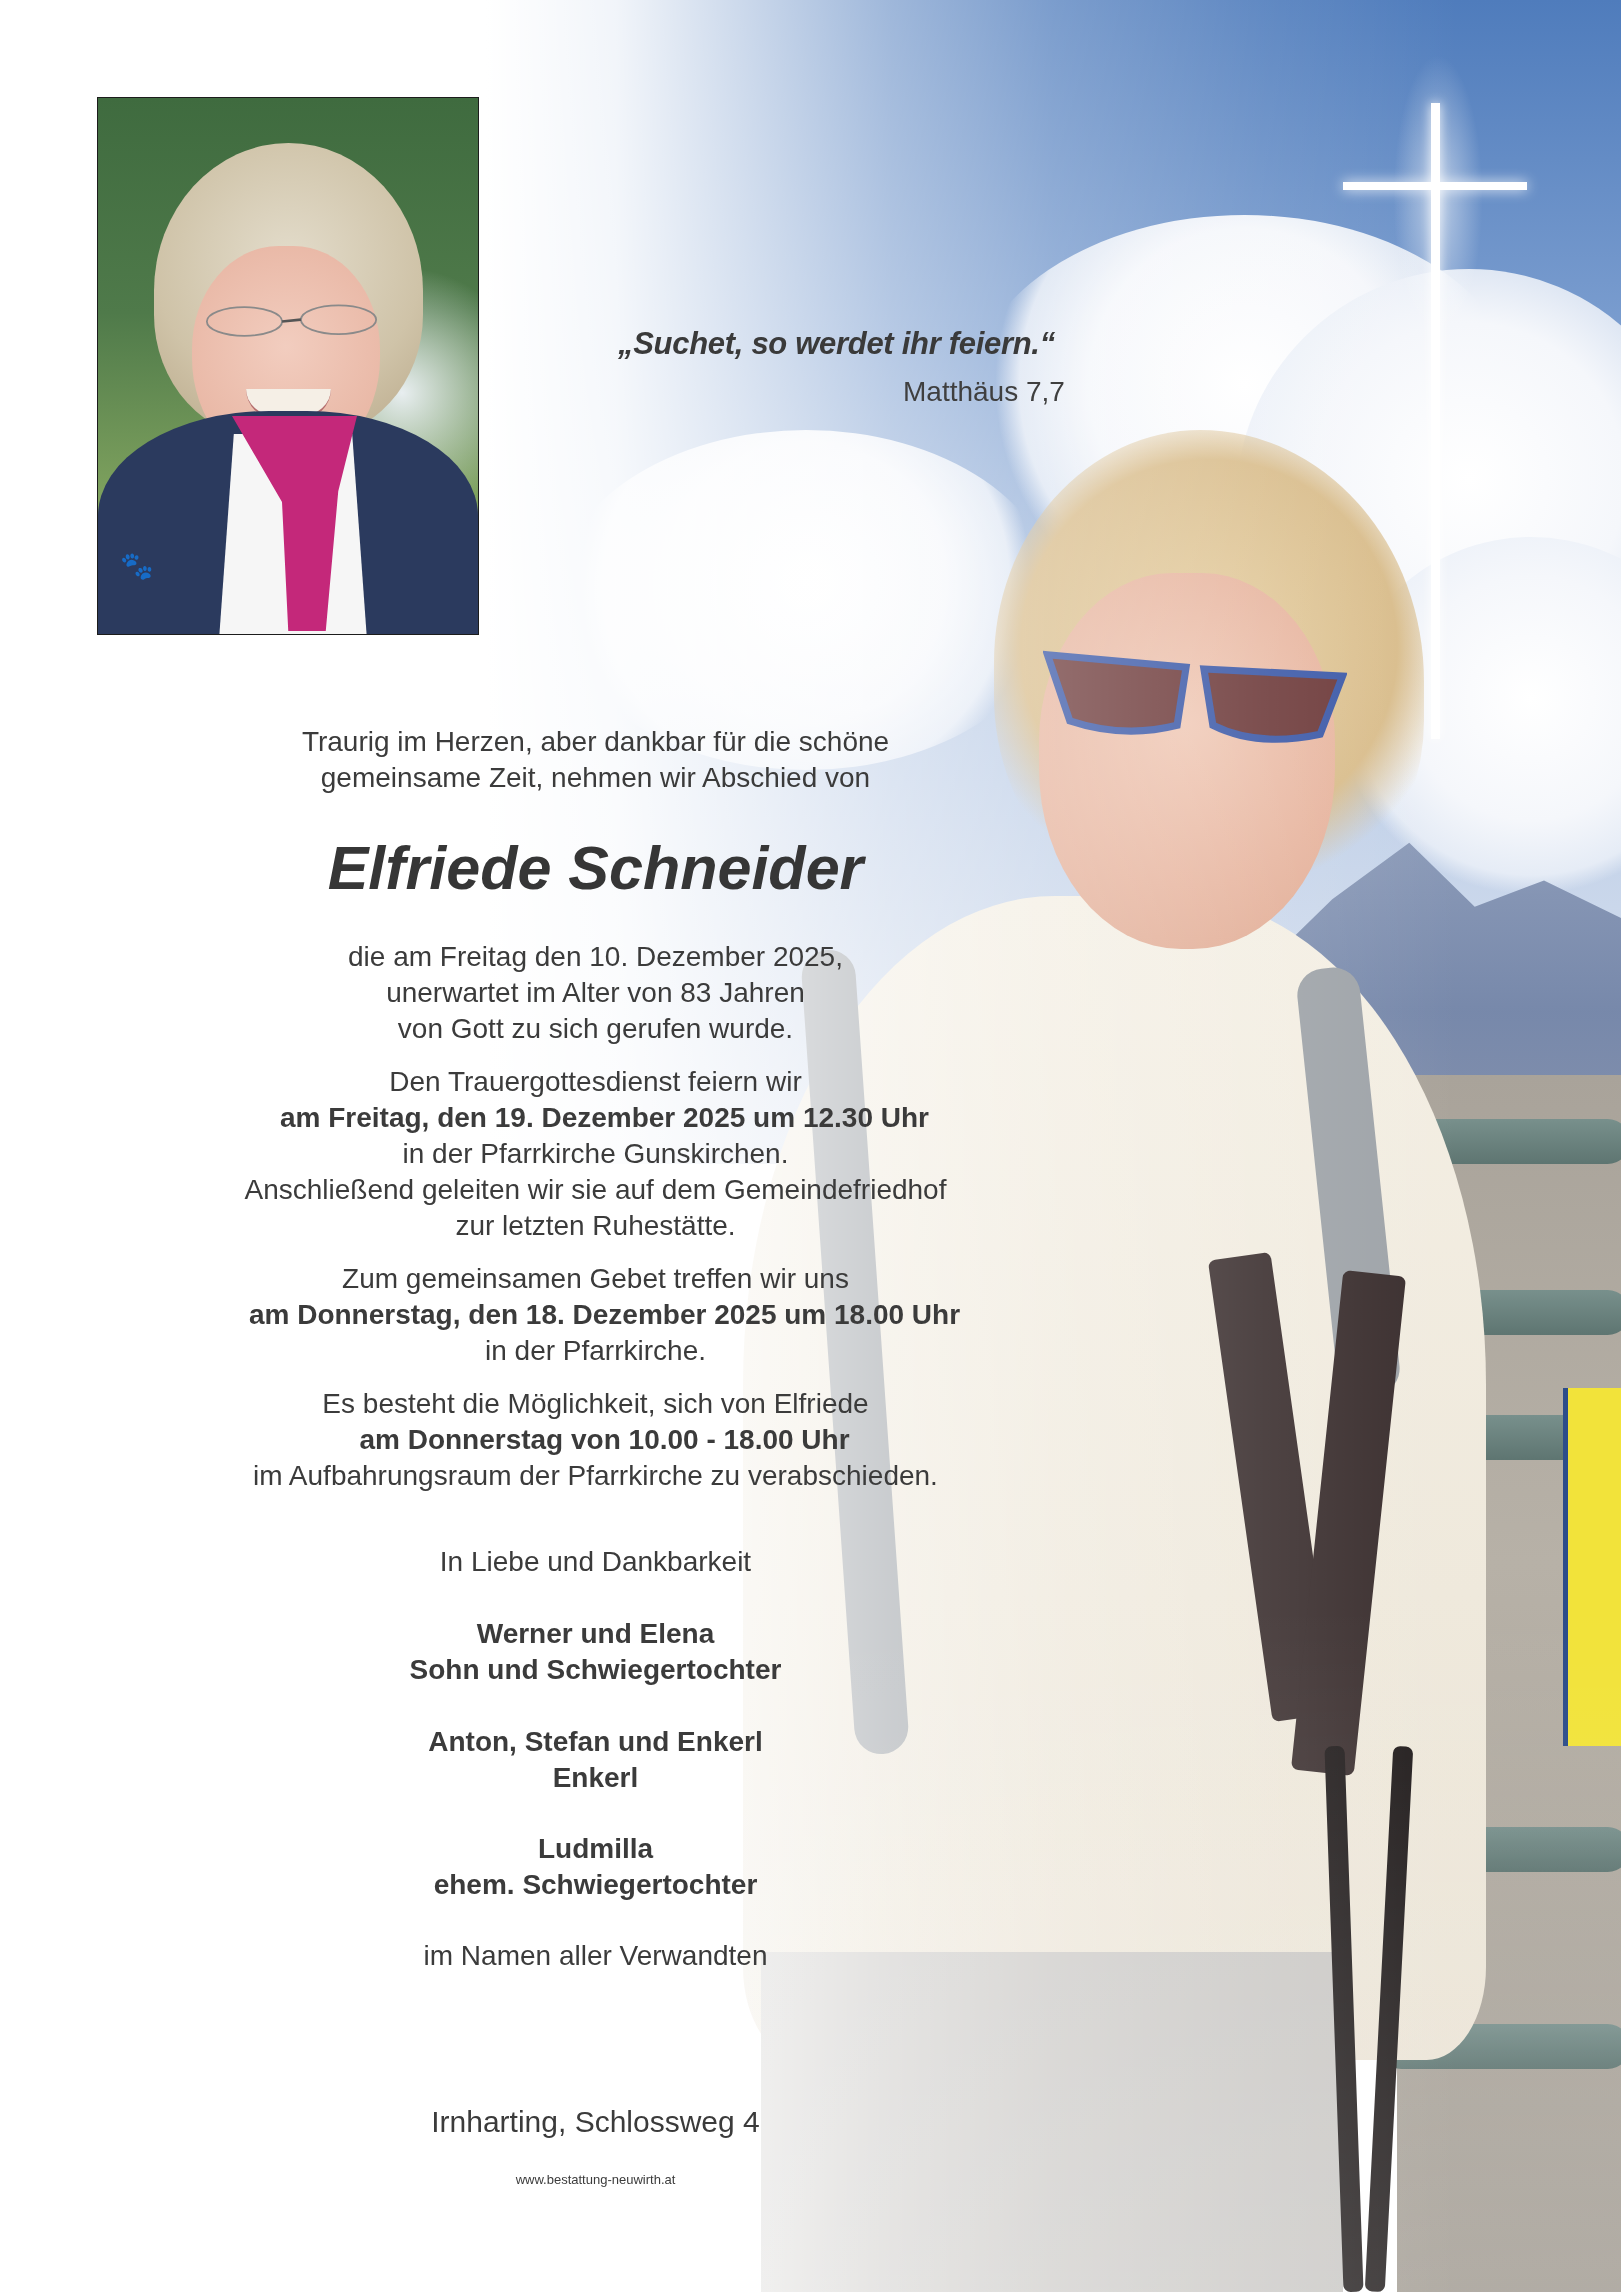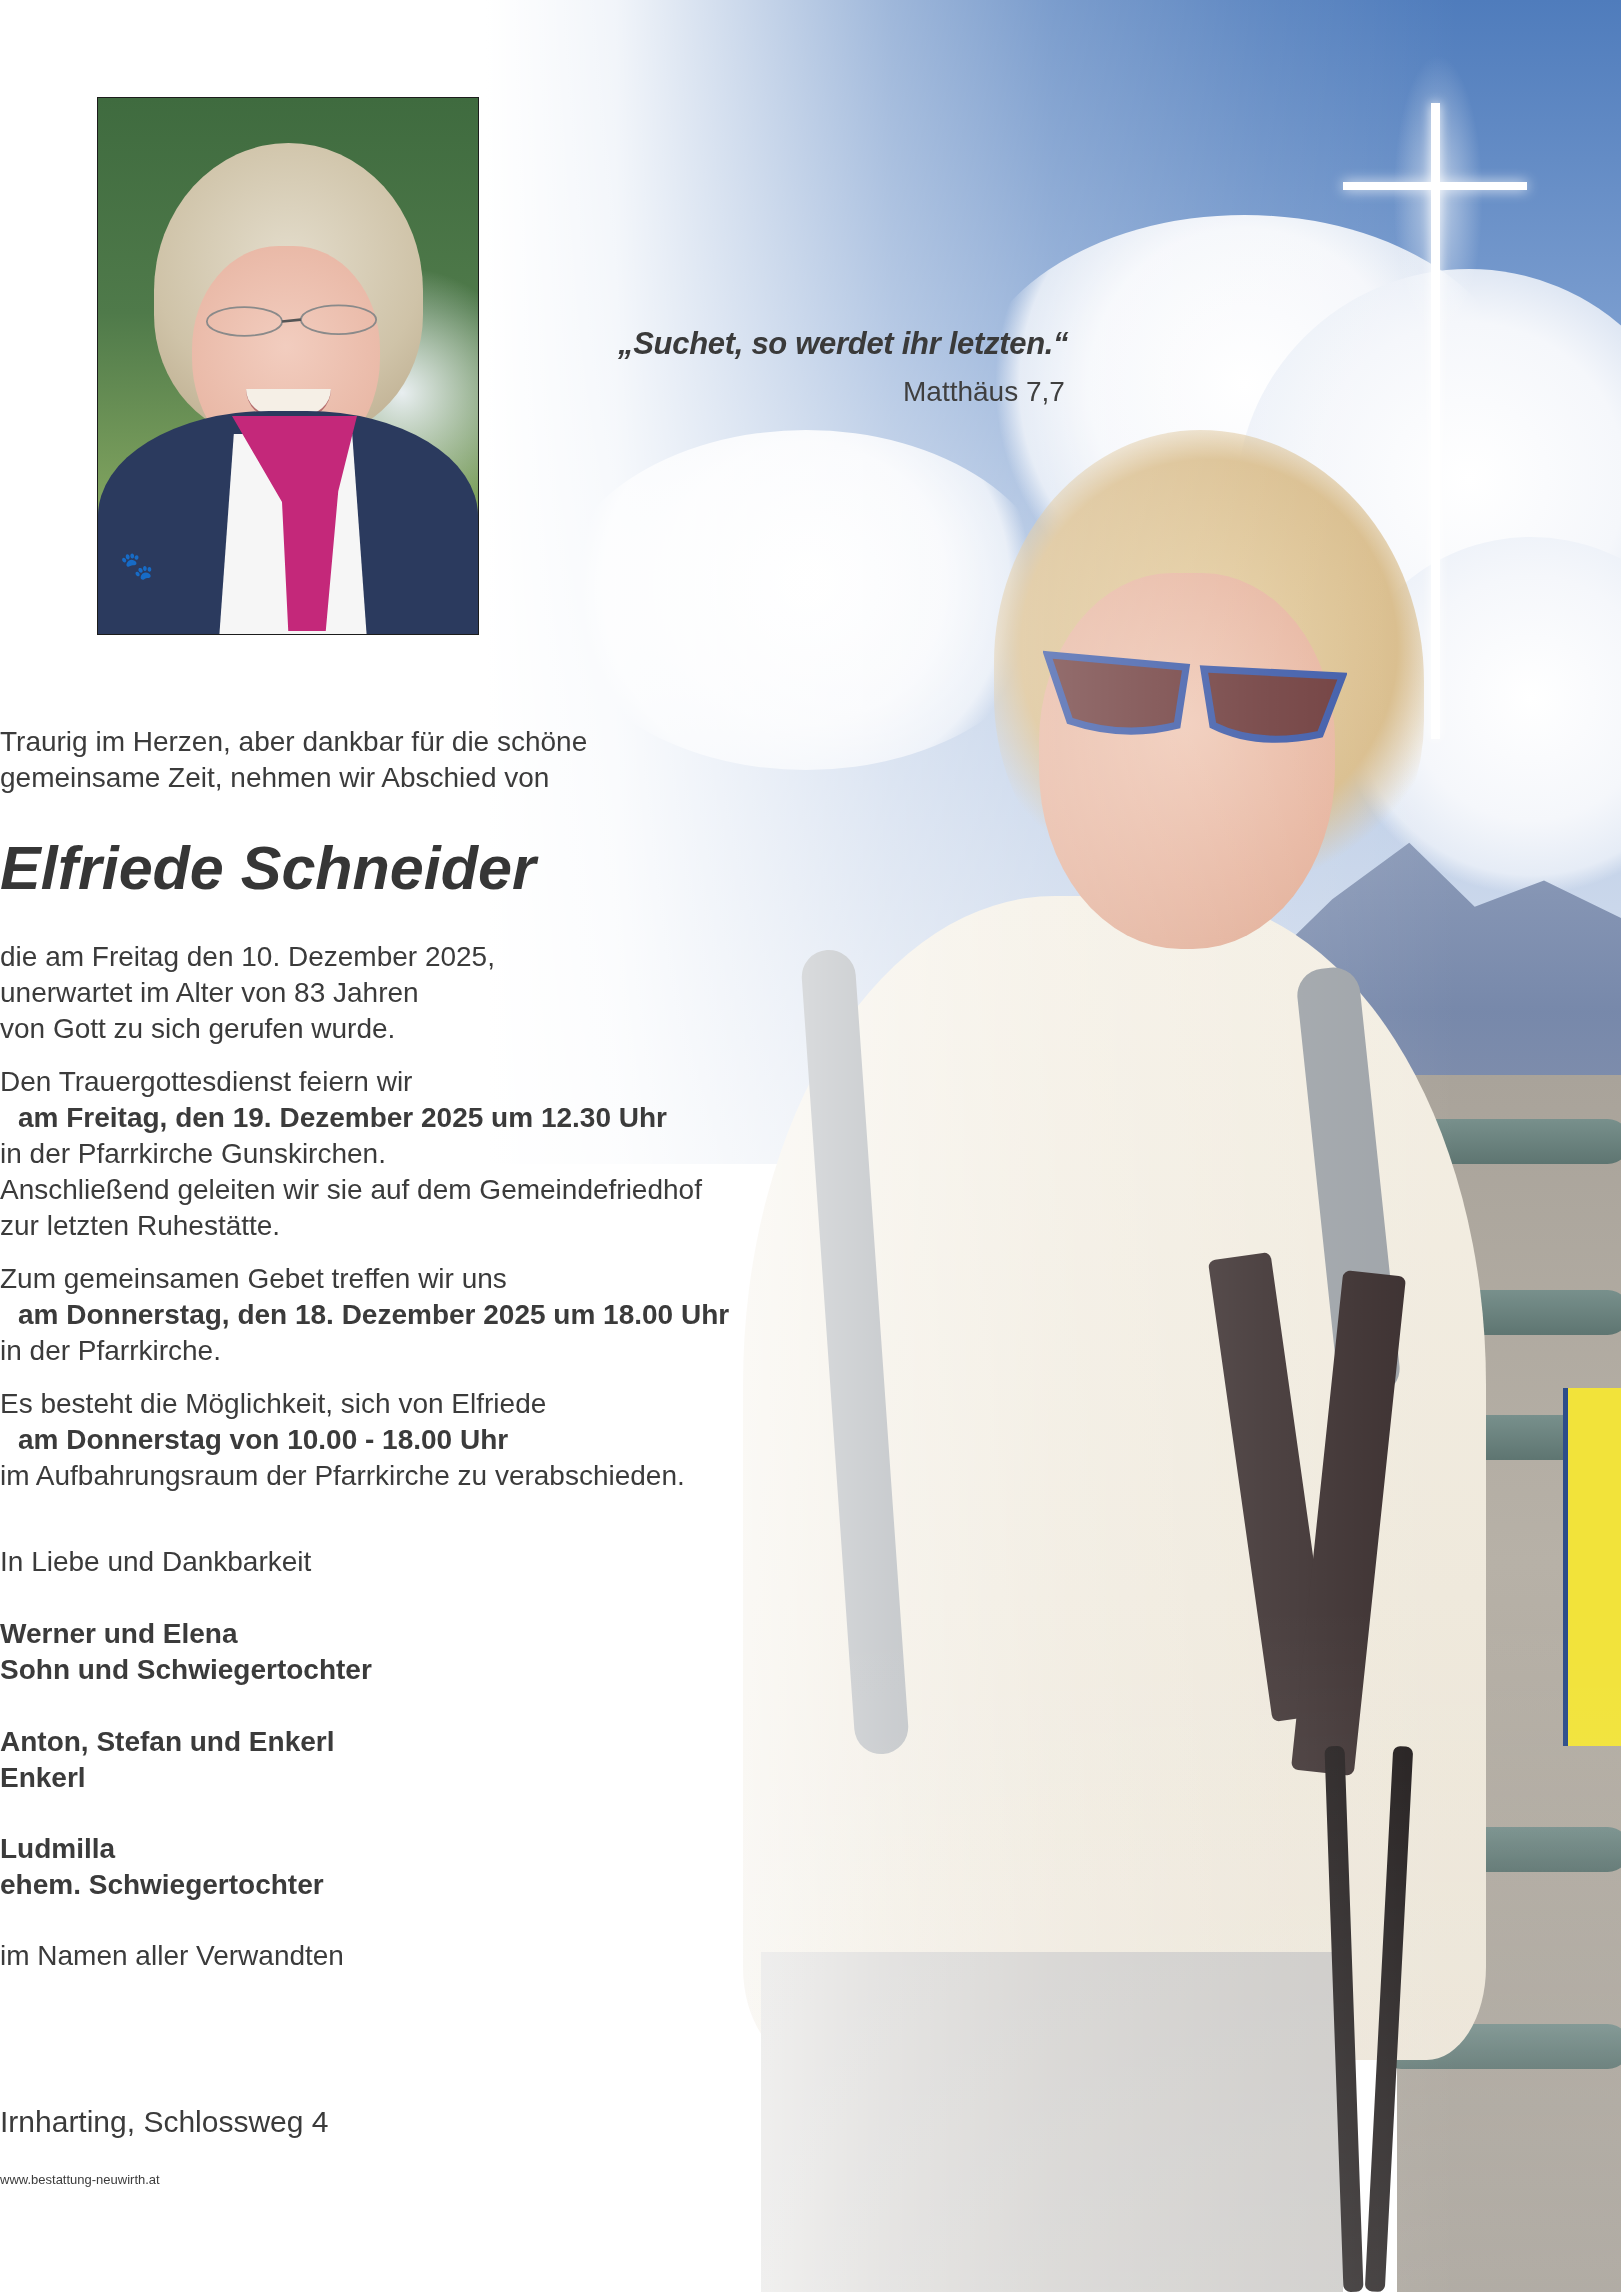--- a/index.html
+++ b/index.html
@@ -37,21 +37,21 @@
   .p-hair{position:absolute;left:56px;top:45px;width:269px;height:296px;border-radius:50% 50% 42% 42%;background:radial-gradient(circle at 50% 40%,#e3dccb 0%,#cfc3a8 60%,#b8a788 100%);}
   .p-face{position:absolute;left:94px;top:148px;width:188px;height:224px;border-radius:46% 46% 50% 50%;background:radial-gradient(circle at 50% 45%,#f2cdbf 0%,#e9b8a6 70%,#dba592 100%);}
   .p-glasses{position:absolute;left:97px;top:202px;width:193px;height:43px;}
   .p-smile{position:absolute;left:148px;top:291px;width:85px;height:27px;border-radius:0 0 45px 45px;background:#f5efe6;border-bottom:3.6px solid #b36c6c;}
   .p-jacket{position:absolute;left:0;top:313px;width:380px;height:233px;border-radius:45% 45% 0 0;background:#2b3a5e;}
   .p-shirt{position:absolute;left:121px;top:336px;width:148px;height:206px;background:#f6f6f6;clip-path:polygon(10% 0,90% 0,100% 100%,0 100%);}
   .p-scarf{position:absolute;left:134px;top:318px;width:125px;height:215px;background:#c4287a;clip-path:polygon(0 0,100% 0,85% 35%,75% 100%,45% 100%,40% 40%);}
   .p-paw{position:absolute;left:22.4px;top:452px;font-size:27px;color:#f4f4f4;}
 
   
-  .txt{position:absolute;left:0;width:1191px;text-align:left;color:#3b3b3b;}
+  .txt{position:absolute;left:0;width:1191px;text-align:center;color:#3b3b3b;}
   .quote{position:absolute;left:618px;top:326px;font-size:31px;font-style:italic;font-weight:bold;color:#3a3a3a;letter-spacing:-0.3px;}
   .verse{position:absolute;left:903px;top:376px;font-size:28px;color:#3f3f3f;}
   .intro{top:724px;font-size:28px;line-height:36px;}
   .name{top:833px;font-size:61px;font-style:italic;font-weight:bold;color:#363636;letter-spacing:0px;}
   .block{font-size:28px;line-height:36px;}
   .b{font-weight:bold;padding-left:18px;}
   .fam{font-size:28px;line-height:36px;font-weight:bold;}
   .addr{top:2105px;font-size:30px;}
   .web{top:2172px;font-size:13px;}
   .line{display:block;}
@@ -105,21 +105,21 @@
     <ellipse cx="160" cy="22" rx="42" ry="16" fill="none" stroke="#8a8a8a" stroke-width="2"></ellipse>
     <line x1="97" y1="24" x2="118" y2="22" stroke="#555" stroke-width="3"></line>
   </svg>
   <div class="p-smile"></div>
   <div class="p-jacket"></div>
   <div class="p-shirt"></div>
   <div class="p-scarf"></div>
   <span class="p-paw">🐾</span>
 </div>
 
-<div class="quote">„Suchet, so werdet ihr letzten.“</div>
+<div class="quote">„Suchet, so werdet ihr feiern.“</div>
 <div class="verse">Matthäus 7,7</div>
 
 <div class="txt intro">
   <span class="line">Traurig im Herzen, aber dankbar für die schöne</span>
   <span class="line">gemeinsame Zeit, nehmen wir Abschied von</span>
 </div>
 
 <div class="txt name">Elfriede Schneider</div>
 
 <div class="txt block" style="top:939px;">

